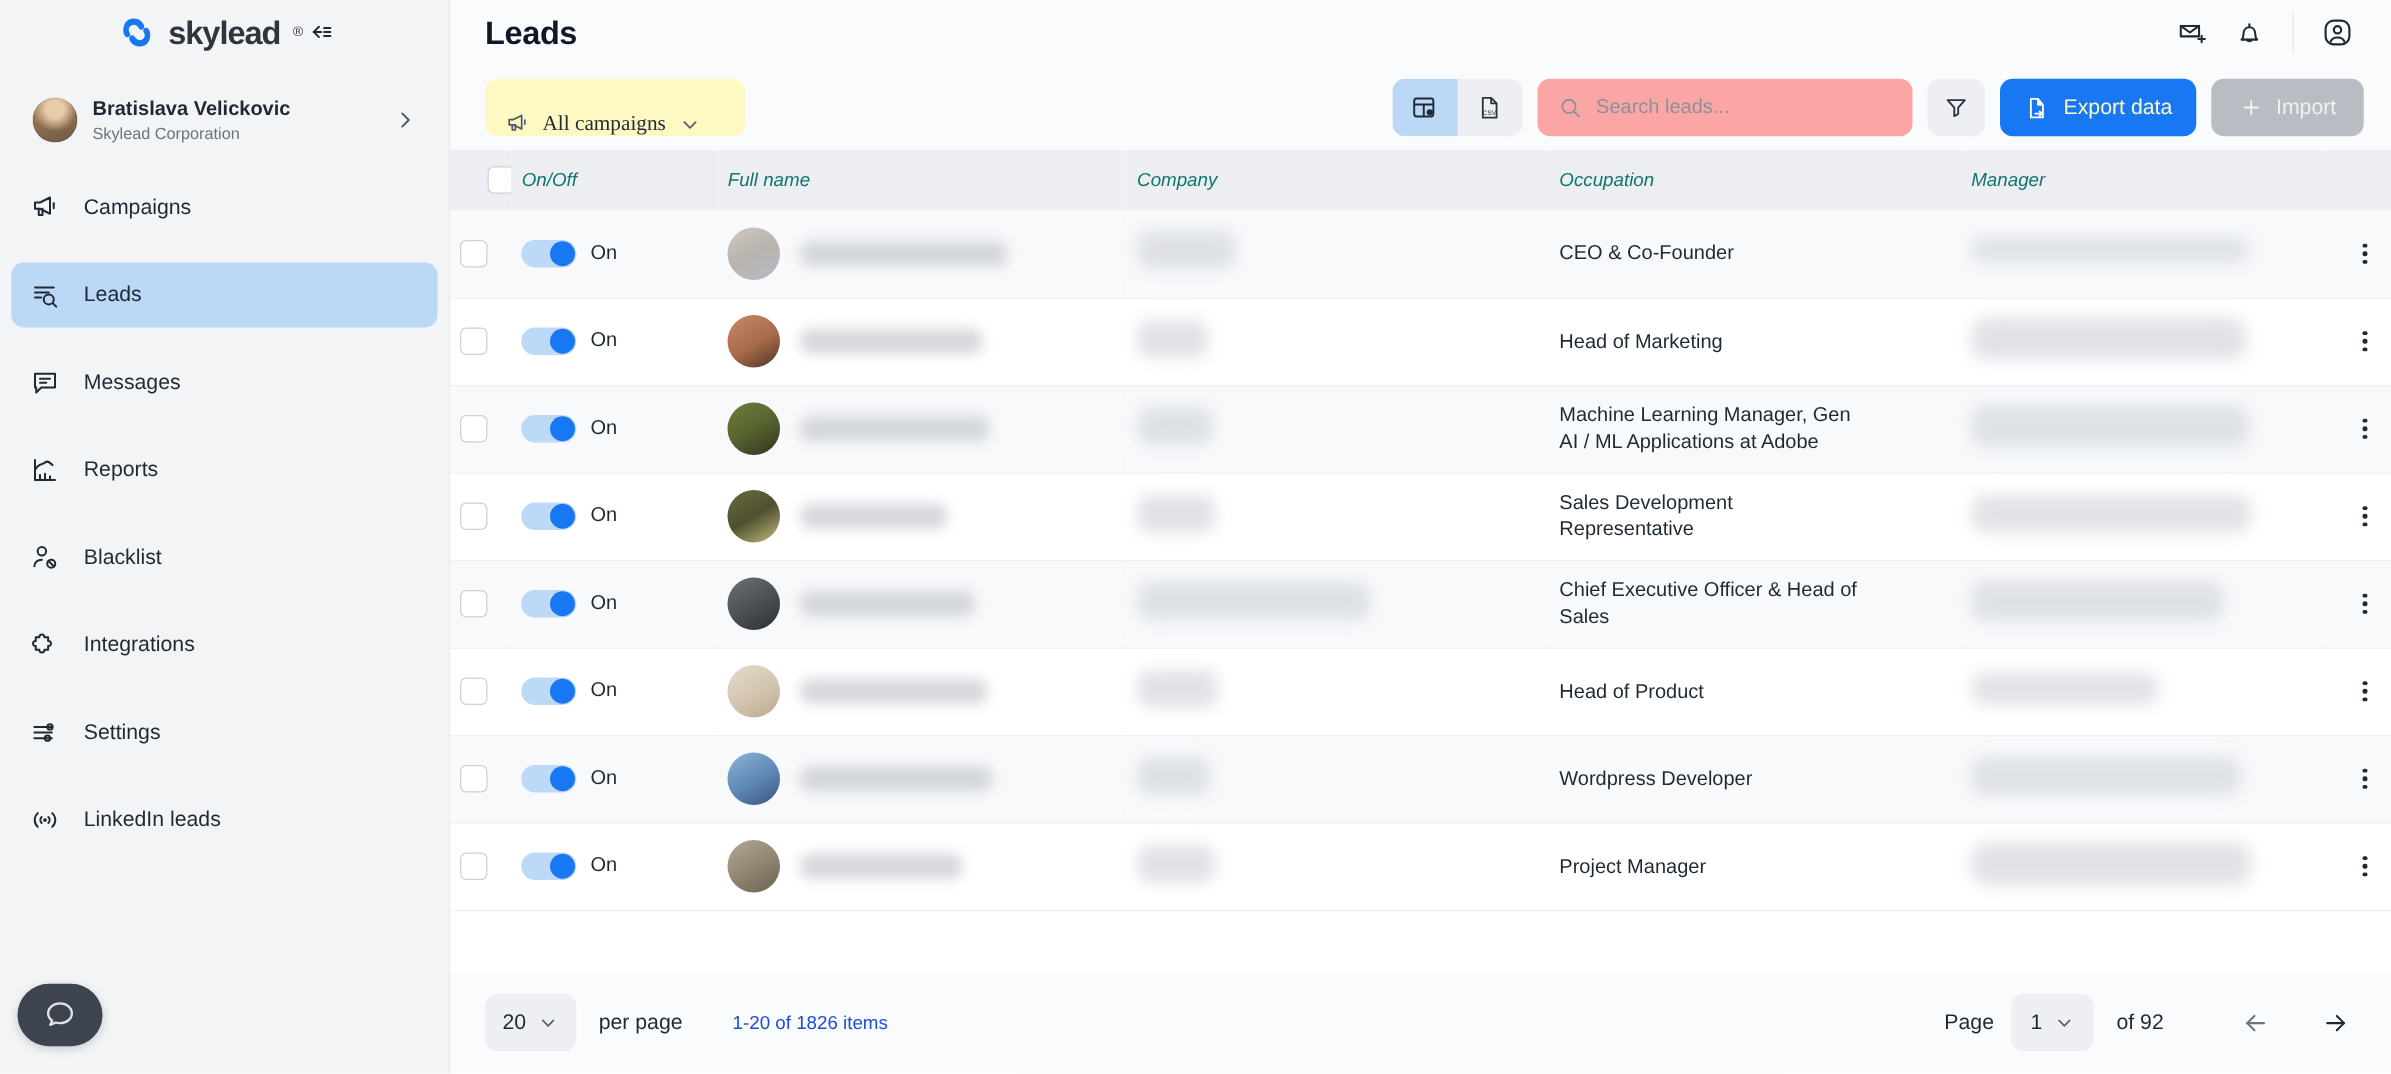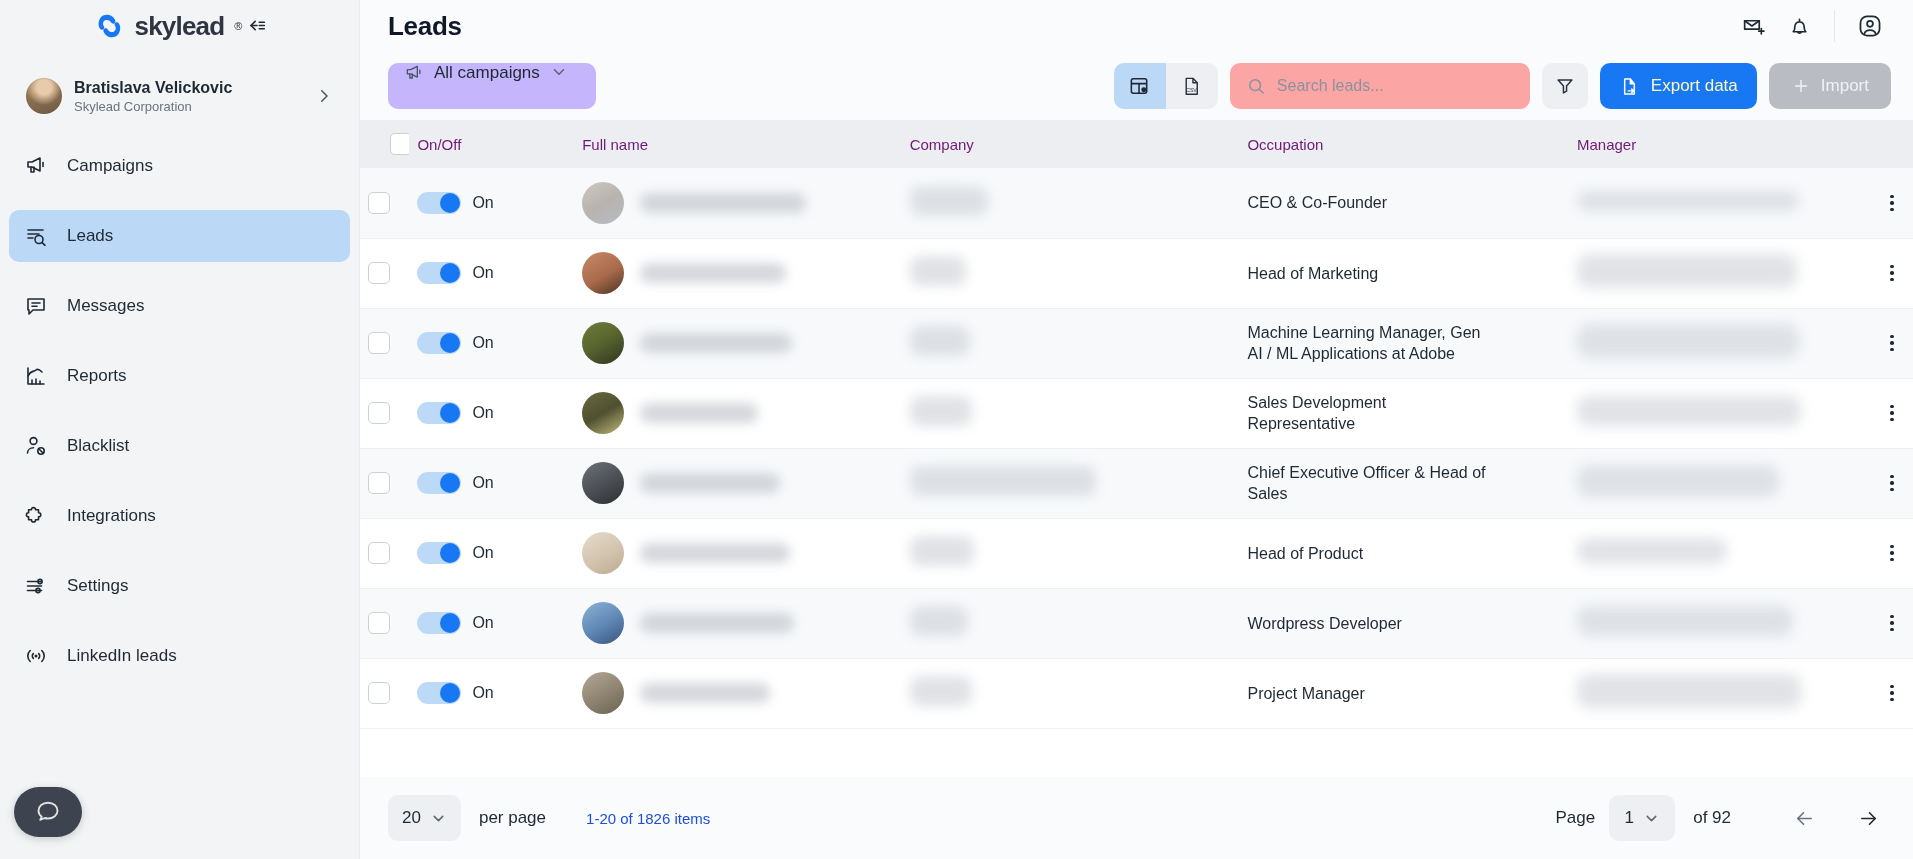--- a/index.html
+++ b/index.html
@@ -89,22 +89,22 @@
     width: 42px; height: 42px; border-radius: 8px; display:flex;
     align-items:center; justify-content:center; cursor:pointer; color:#1f2933;
   }
   .vdiv { width: 1px; height: 32px; background: #e3e6ea; margin: 0 10px; }
 
   .toolbar {
     height: 68px; flex: 0 0 68px; display: flex; align-items: center;
     padding: 0 22px 0 28px; background: #fafbfc; gap: 12px;
   }
   .campaign-select {
-    height: 46px; min-width: 208px; border-radius: 10px; background: #c4b5fd;
-    display: flex; align-items: flex-start; gap: 10px; padding: 0 16px; cursor: pointer;
+    height: 46px; min-width: 208px; border-radius: 10px; background: #fef9c3;
+    display: flex; align-items: flex-end; gap: 10px; padding: 0 16px; cursor: pointer; font-family: Liberation Serif, serif;
   }
   .campaign-label { font-size: 17px; color: #1f2933; }
   .toolbar-spacer { flex: 1 1 auto; }
 
   .seg {
     display: flex; height: 46px; border-radius: 10px; overflow: hidden;
     background: #edeff2;
   }
   .seg-btn {
     width: 52px; display:flex; align-items:center; justify-content:center;
@@ -136,22 +136,22 @@
     height: 46px; border-radius: 10px; background: #b9bcc2; color: #f0f1f3;
     display: flex; align-items: center; gap: 10px; padding: 0 22px;
     font-size: 17px; cursor: default; border: 0; font-family: inherit;
   }
 
   
   .table-scroll { flex: 1 1 auto; overflow: hidden; background: #fff; position: relative; }
   table.leads { width: 100%; border-collapse: collapse; table-layout: fixed; }
   table.leads thead th {
     background: #eceef1; height: 48px; text-align: left;
-    font-size: 15px; font-weight: 400; color: #701a75;
-    padding: 0 8px; vertical-align: middle;
+    font-size: 15px; font-weight: 400; color: #0f766e;
+    padding: 0 8px; vertical-align: middle; font-style: italic;
   }
   .col-cb    { width: 48px; padding-left: 30px !important; }
   .col-onoff { width: 160px; }
   .col-name  { width: 318px; }
   .col-comp  { width: 328px; }
   .col-occ   { width: 320px; margin-top: 24px; }
   .col-head  { width: 280px; }
   .col-act   { width: 54px; }
 
   table.leads tbody tr { height: 70px; border-bottom: 1px solid #eef0f2; }

